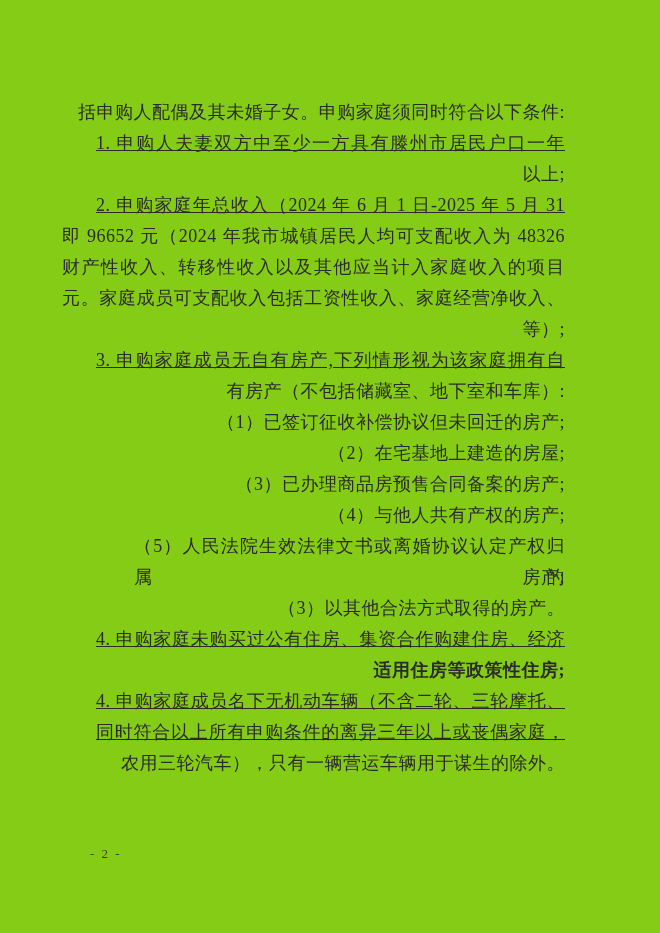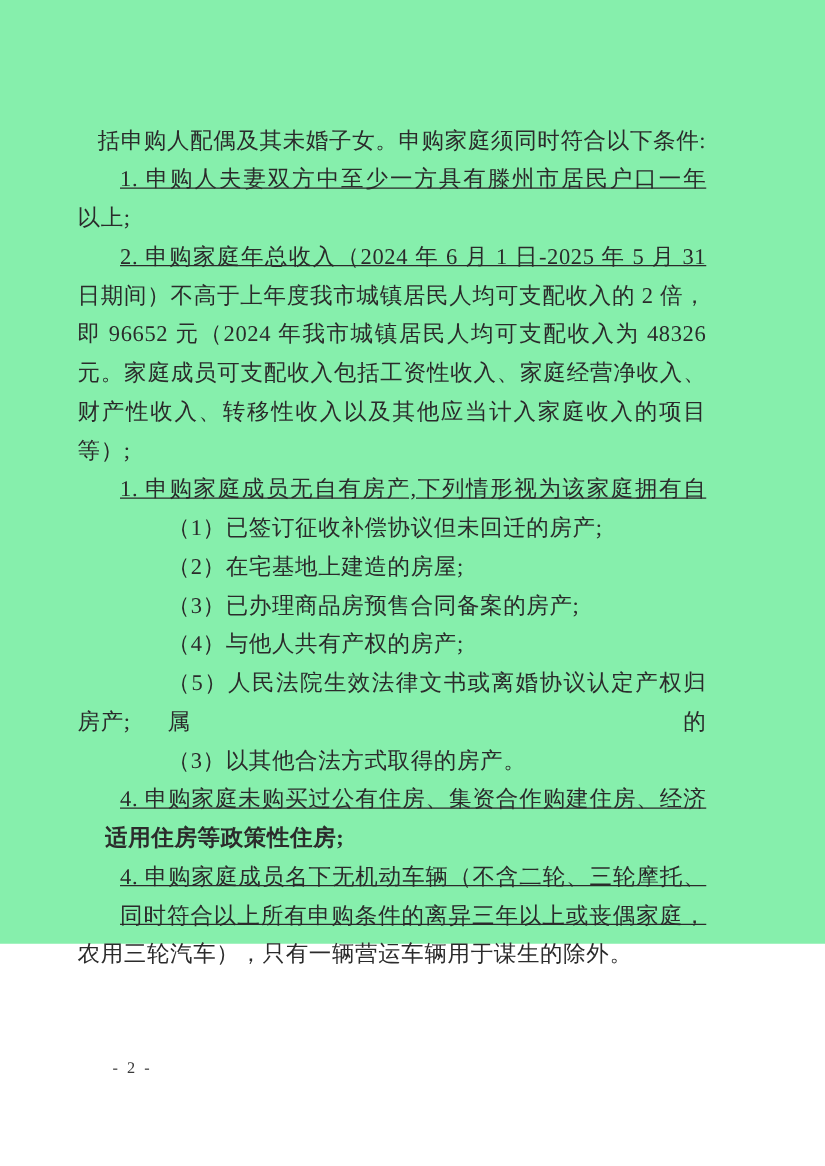--- a/index.html
+++ b/index.html
@@ -10,37 +10,38 @@
   body {
     width: 660px;
     height: 933px;
     position: relative;
     overflow: hidden;
     font-family: "Liberation Serif", "DejaVu Serif", serif;
   }
   .page {
     position: absolute;
     left: 0; top: 0;
-    width: 660px; height: 755px;
-    background: #86efac;
+    width: 660px; height: 933px;
+    background: #84cc16;
   }
   .text-block {
     position: absolute;
     left: 62px;
     top: 97px;
     width: 503px;
     color: #2b2b2b;
     font-size: 18px;
     font-weight: 400;
   }
   .ln {
     height: 31px;
     line-height: 31px;
     white-space: normal;
     letter-spacing: 0.5px;
+    text-align: right;
   }
   
   .j {
     text-align: justify;
     text-align-last: justify;
     text-justify: inter-character;
   }
   
   .ind { padding-left: 34px; text-decoration: underline; }
   
@@ -63,26 +64,26 @@
 </head>
 <body>
 
 <div class="page">
 
   <div class="text-block">
     <div class="ln j off16">括申购人配偶及其未婚子女。申购家庭须同时符合以下条件:</div>
     <div class="ln j ind">1. 申购人夫妻双方中至少一方具有滕州市居民户口一年</div>
     <div class="ln">以上;</div>
     <div class="ln j ind">2. 申购家庭年总收入（2024 年 6 月 1 日-2025 年 5 月 31</div>
-    <div class="ln j">日期间）不高于上年度我市城镇居民人均可支配收入的 2 倍，</div>
     <div class="ln j">即 96652 元（2024 年我市城镇居民人均可支配收入为 48326</div>
+    <div class="ln j">财产性收入、转移性收入以及其他应当计入家庭收入的项目</div>
     <div class="ln j">元。家庭成员可支配收入包括工资性收入、家庭经营净收入、</div>
-    <div class="ln j">财产性收入、转移性收入以及其他应当计入家庭收入的项目</div>
     <div class="ln">等）;</div>
-    <div class="ln j ind">1. 申购家庭成员无自有房产,下列情形视为该家庭拥有自</div>
+    <div class="ln j ind">3. 申购家庭成员无自有房产,下列情形视为该家庭拥有自</div>
+    <div class="ln">有房产（不包括储藏室、地下室和车库）:</div>
     <div class="ln sub">（1）已签订征收补偿协议但未回迁的房产;</div>
     <div class="ln sub">（2）在宅基地上建造的房屋;</div>
     <div class="ln sub">（3）已办理商品房预售合同备案的房产;</div>
     <div class="ln sub">（4）与他人共有产权的房产;</div>
     <div class="ln j sub">（5）人民法院生效法律文书或离婚协议认定产权归属的</div>
     <div class="ln">房产;</div>
     <div class="ln sub">（3）以其他合法方式取得的房产。</div>
     <div class="ln j ind">4. 申购家庭未购买过公有住房、集资合作购建住房、经济</div>
     <div class="ln off22">适用住房等政策性住房;</div>
     <div class="ln j ind">4. 申购家庭成员名下无机动车辆（不含二轮、三轮摩托、</div>

